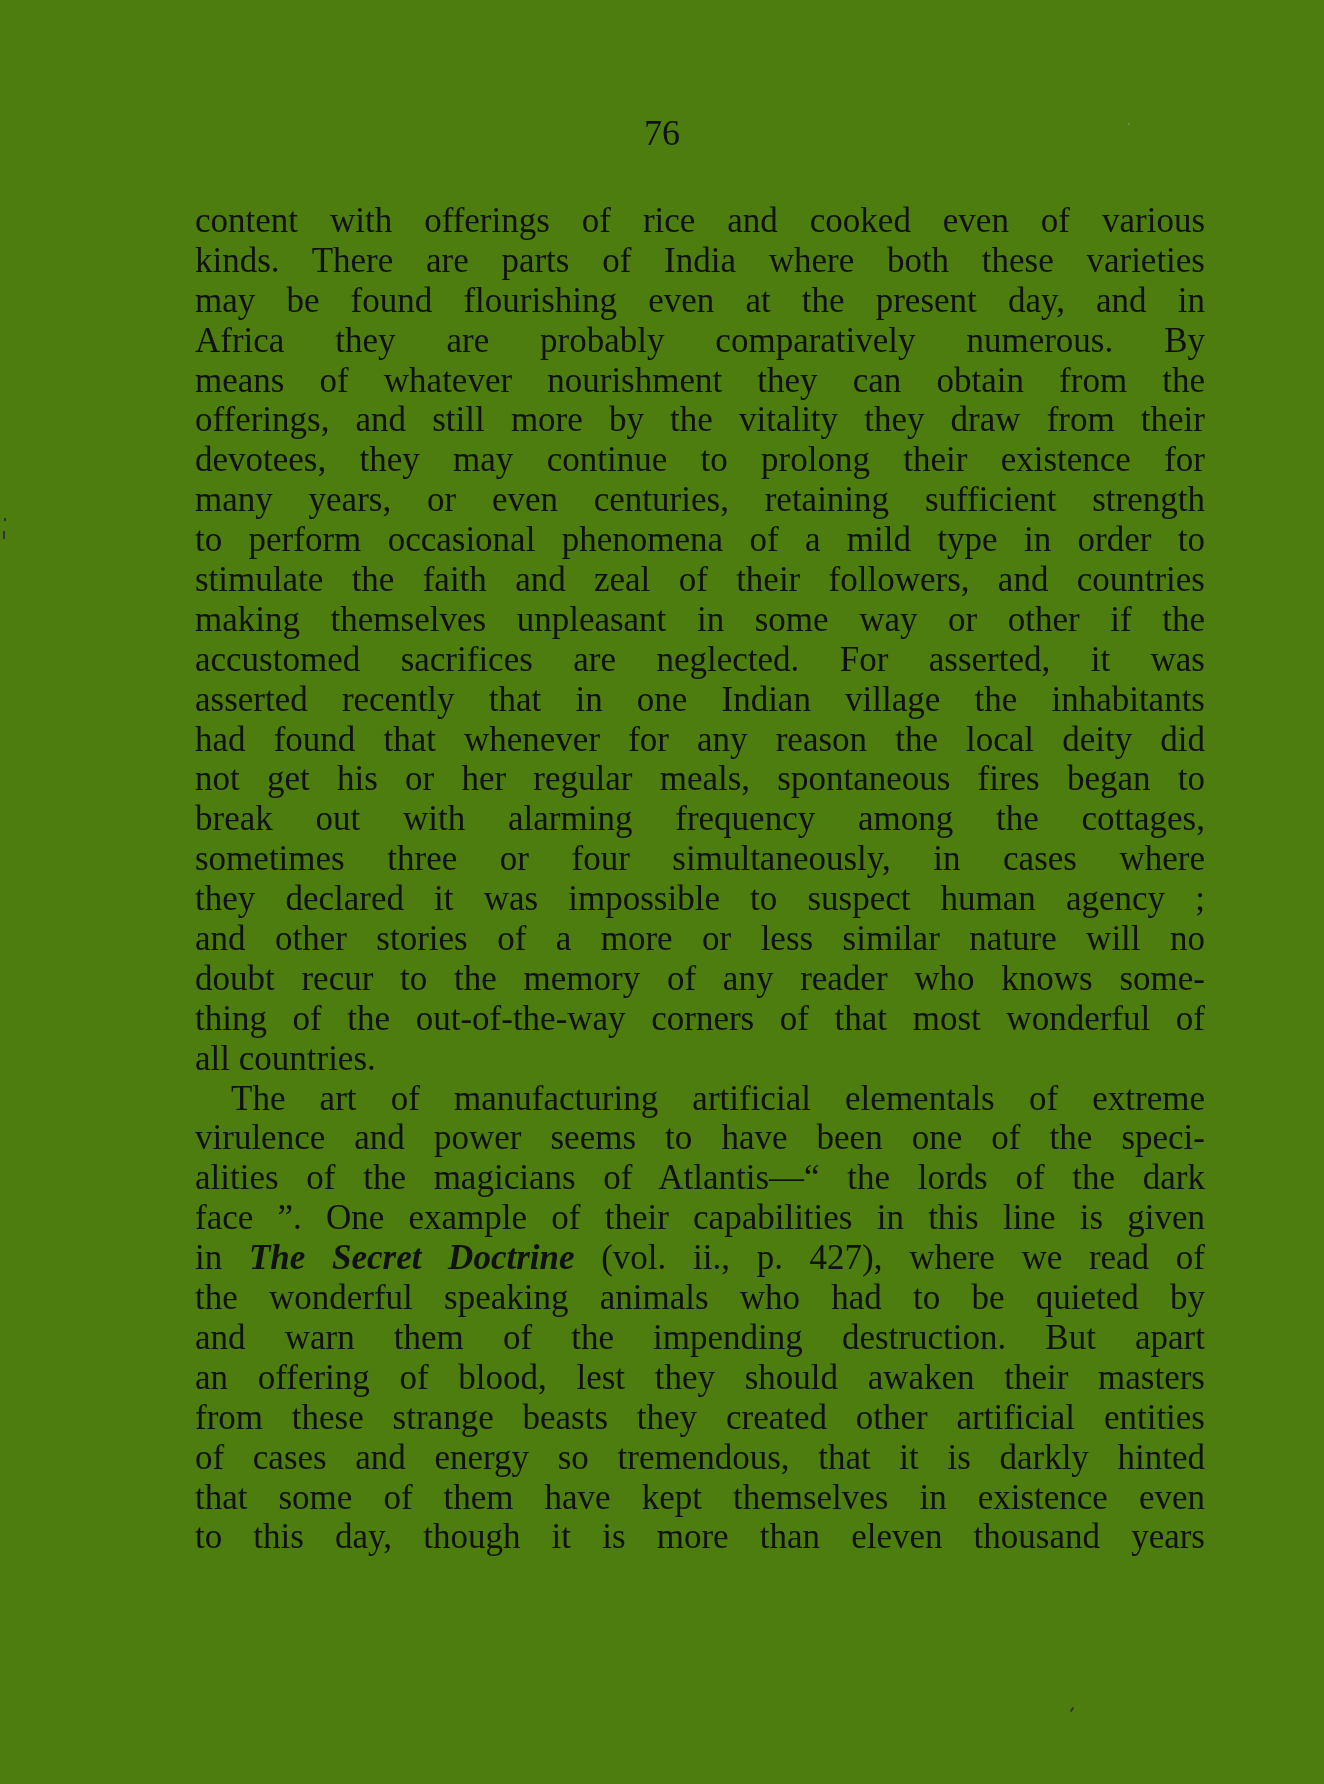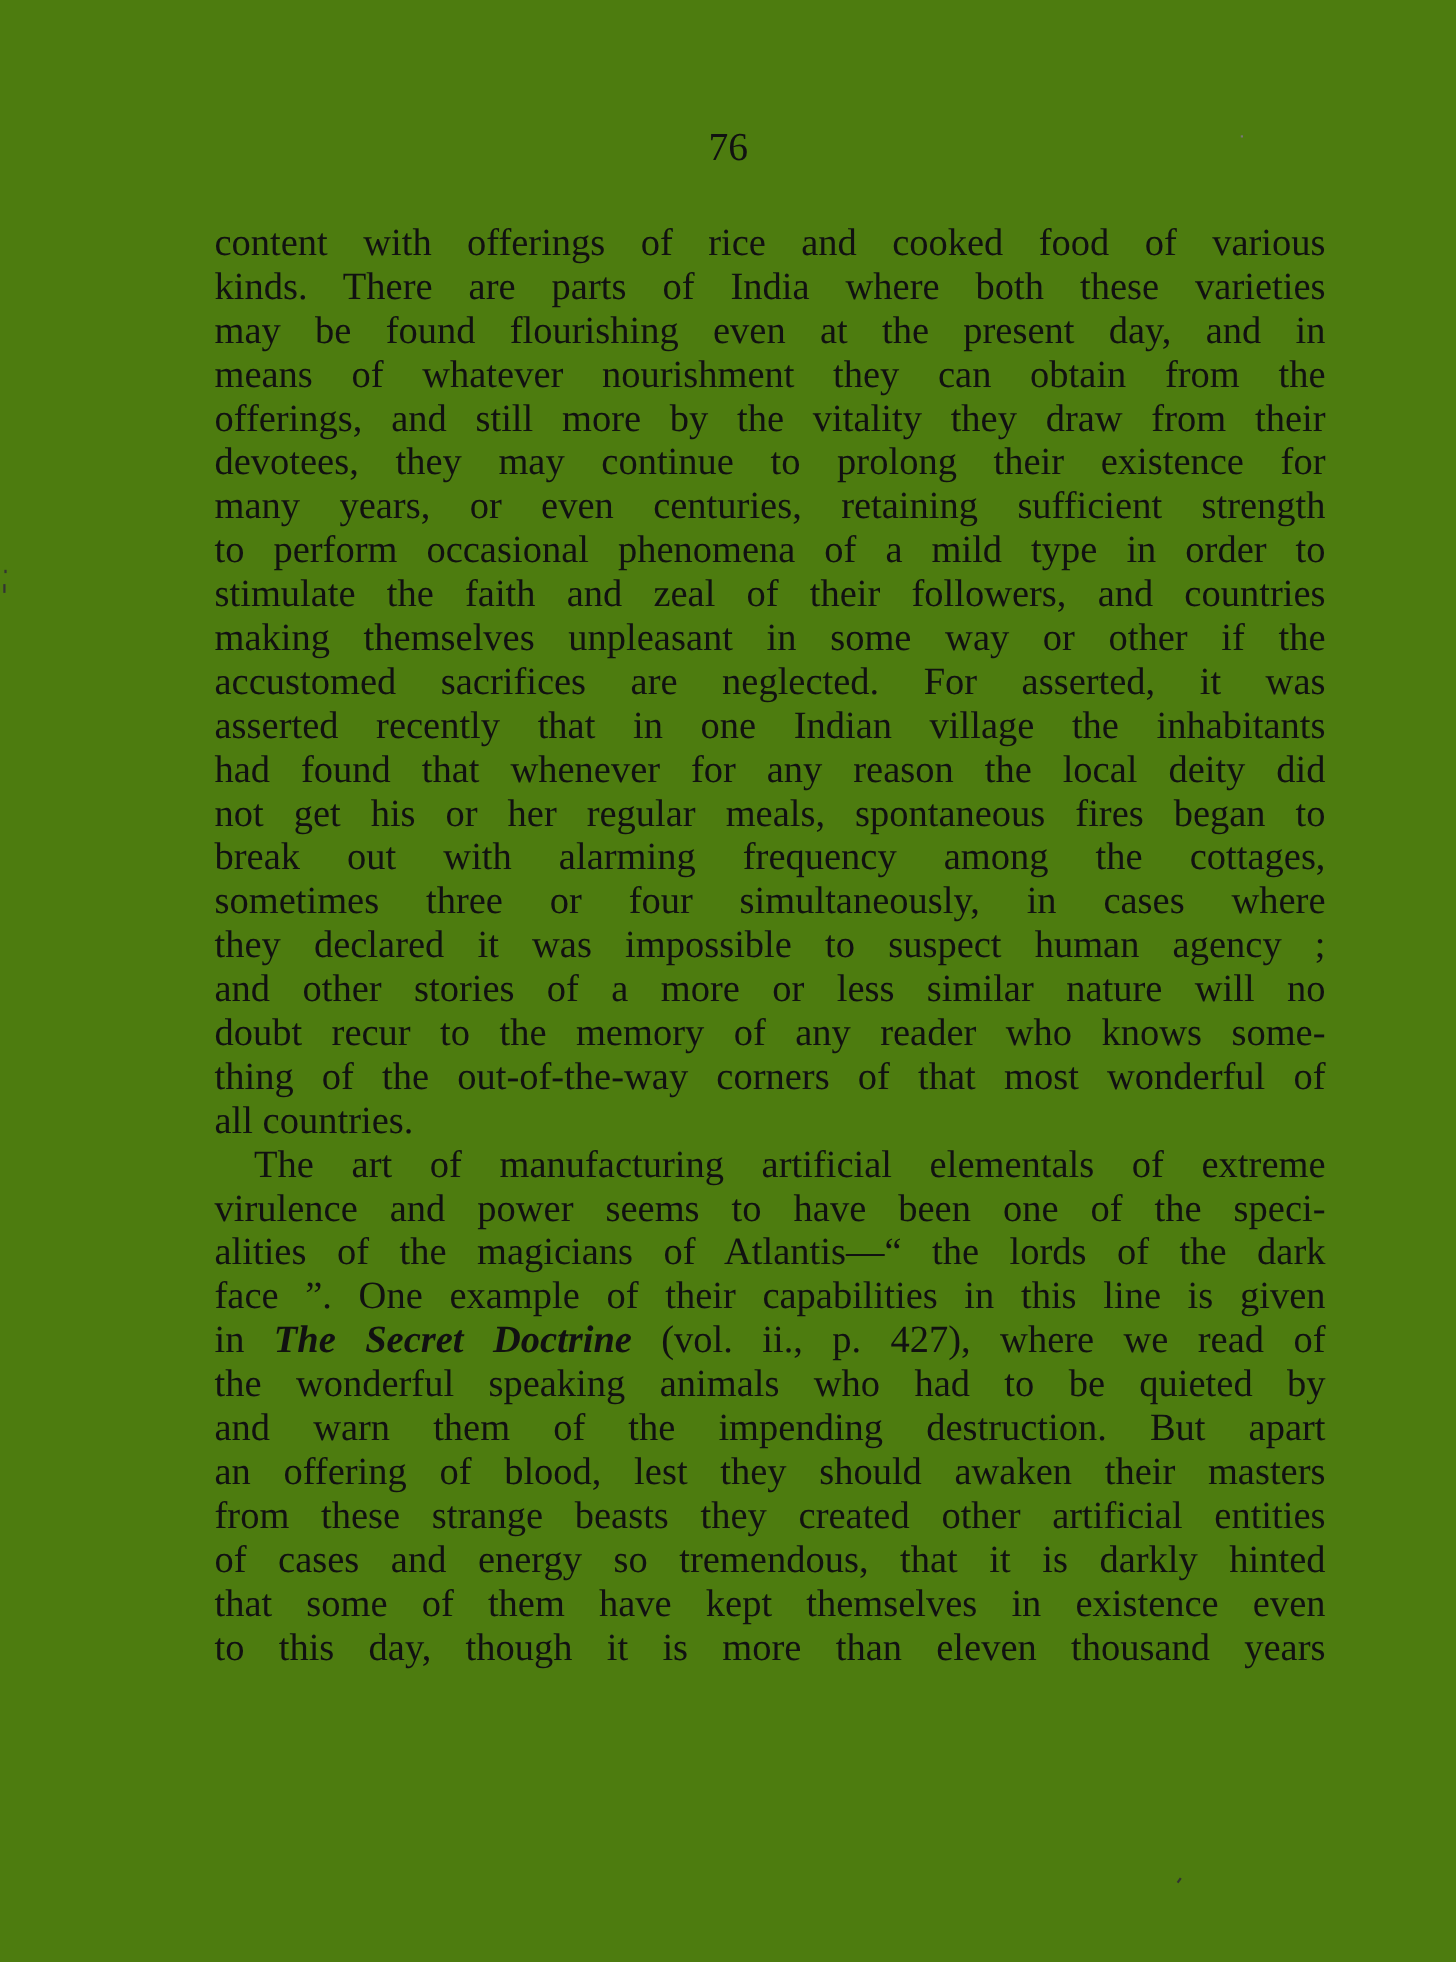--- a/index.html
+++ b/index.html
@@ -24,23 +24,24 @@
   .mark { position: absolute; background: #333; }
   .scan-dot { position: absolute; width: 2px; height: 2px; background: #777; }
 </style>
 </head>
 <body>
 
 <div class="page">
   <div class="page-number">76</div>
 
   <div class="text-block">
-    <span class="line">content with offerings of rice and cooked food of various</span>
+    <span class="line">content with offerings of rice and cooked even of various</span>
     <span class="line">kinds.  There are parts of India where both these varieties</span>
     <span class="line">may be found flourishing even at the present day, and in</span>
+    <span class="line">Africa they are probably comparatively numerous.  By</span>
     <span class="line">means of whatever nourishment they can obtain from the</span>
     <span class="line">offerings, and still more by the vitality they draw from their</span>
     <span class="line">devotees, they may continue to prolong their existence for</span>
     <span class="line">many years, or even centuries, retaining sufficient strength</span>
     <span class="line">to perform occasional phenomena of a mild type in order to</span>
     <span class="line">stimulate the faith and zeal of their followers, and countries</span>
     <span class="line">making themselves unpleasant in some way or other if the</span>
     <span class="line">accustomed sacrifices are neglected.  For asserted, it was</span>
     <span class="line">asserted recently that in one Indian village the inhabitants</span>
     <span class="line">had found that whenever for any reason the local deity did</span>

